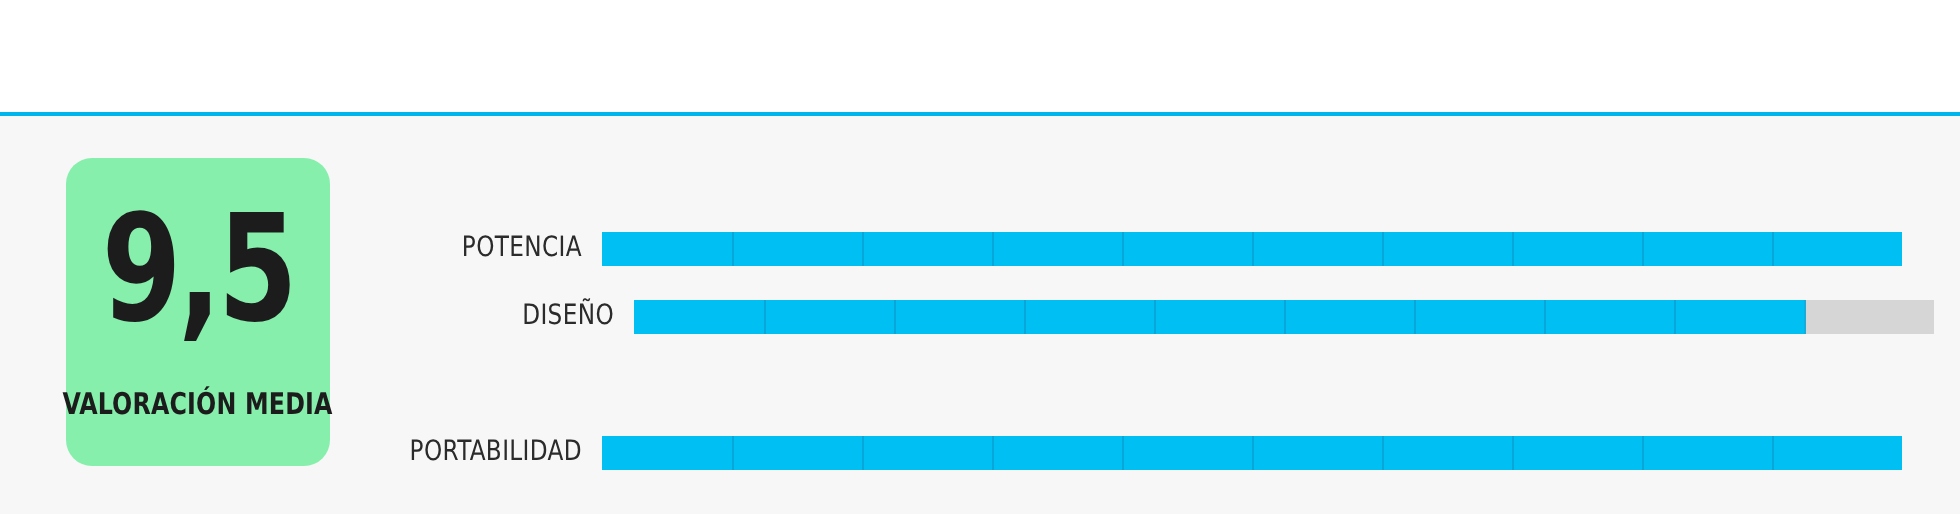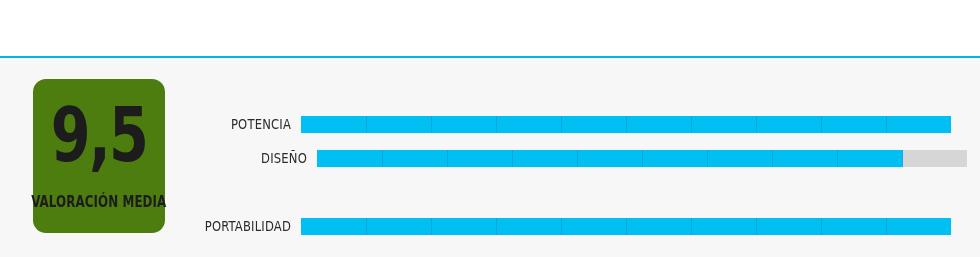--- a/index.html
+++ b/index.html
@@ -51,21 +51,21 @@
     background: #f7f7f7;
   }
 
   
   .score-card {
     position: absolute;
     left: 33px;
     top: 21px;          
     width: 132px;
     height: 154px;
-    background: #4d7c0f;
+    background: #86efac;
     border-radius: 13px;
     display: flex;
     flex-direction: column;
     align-items: center;
     justify-content: center;
     gap: 15px;
   }
   .score-value {
     font-family: "Liberation Sans Narrow", "DejaVu Sans Condensed", "Liberation Sans", sans-serif;
     font-weight: 700;

